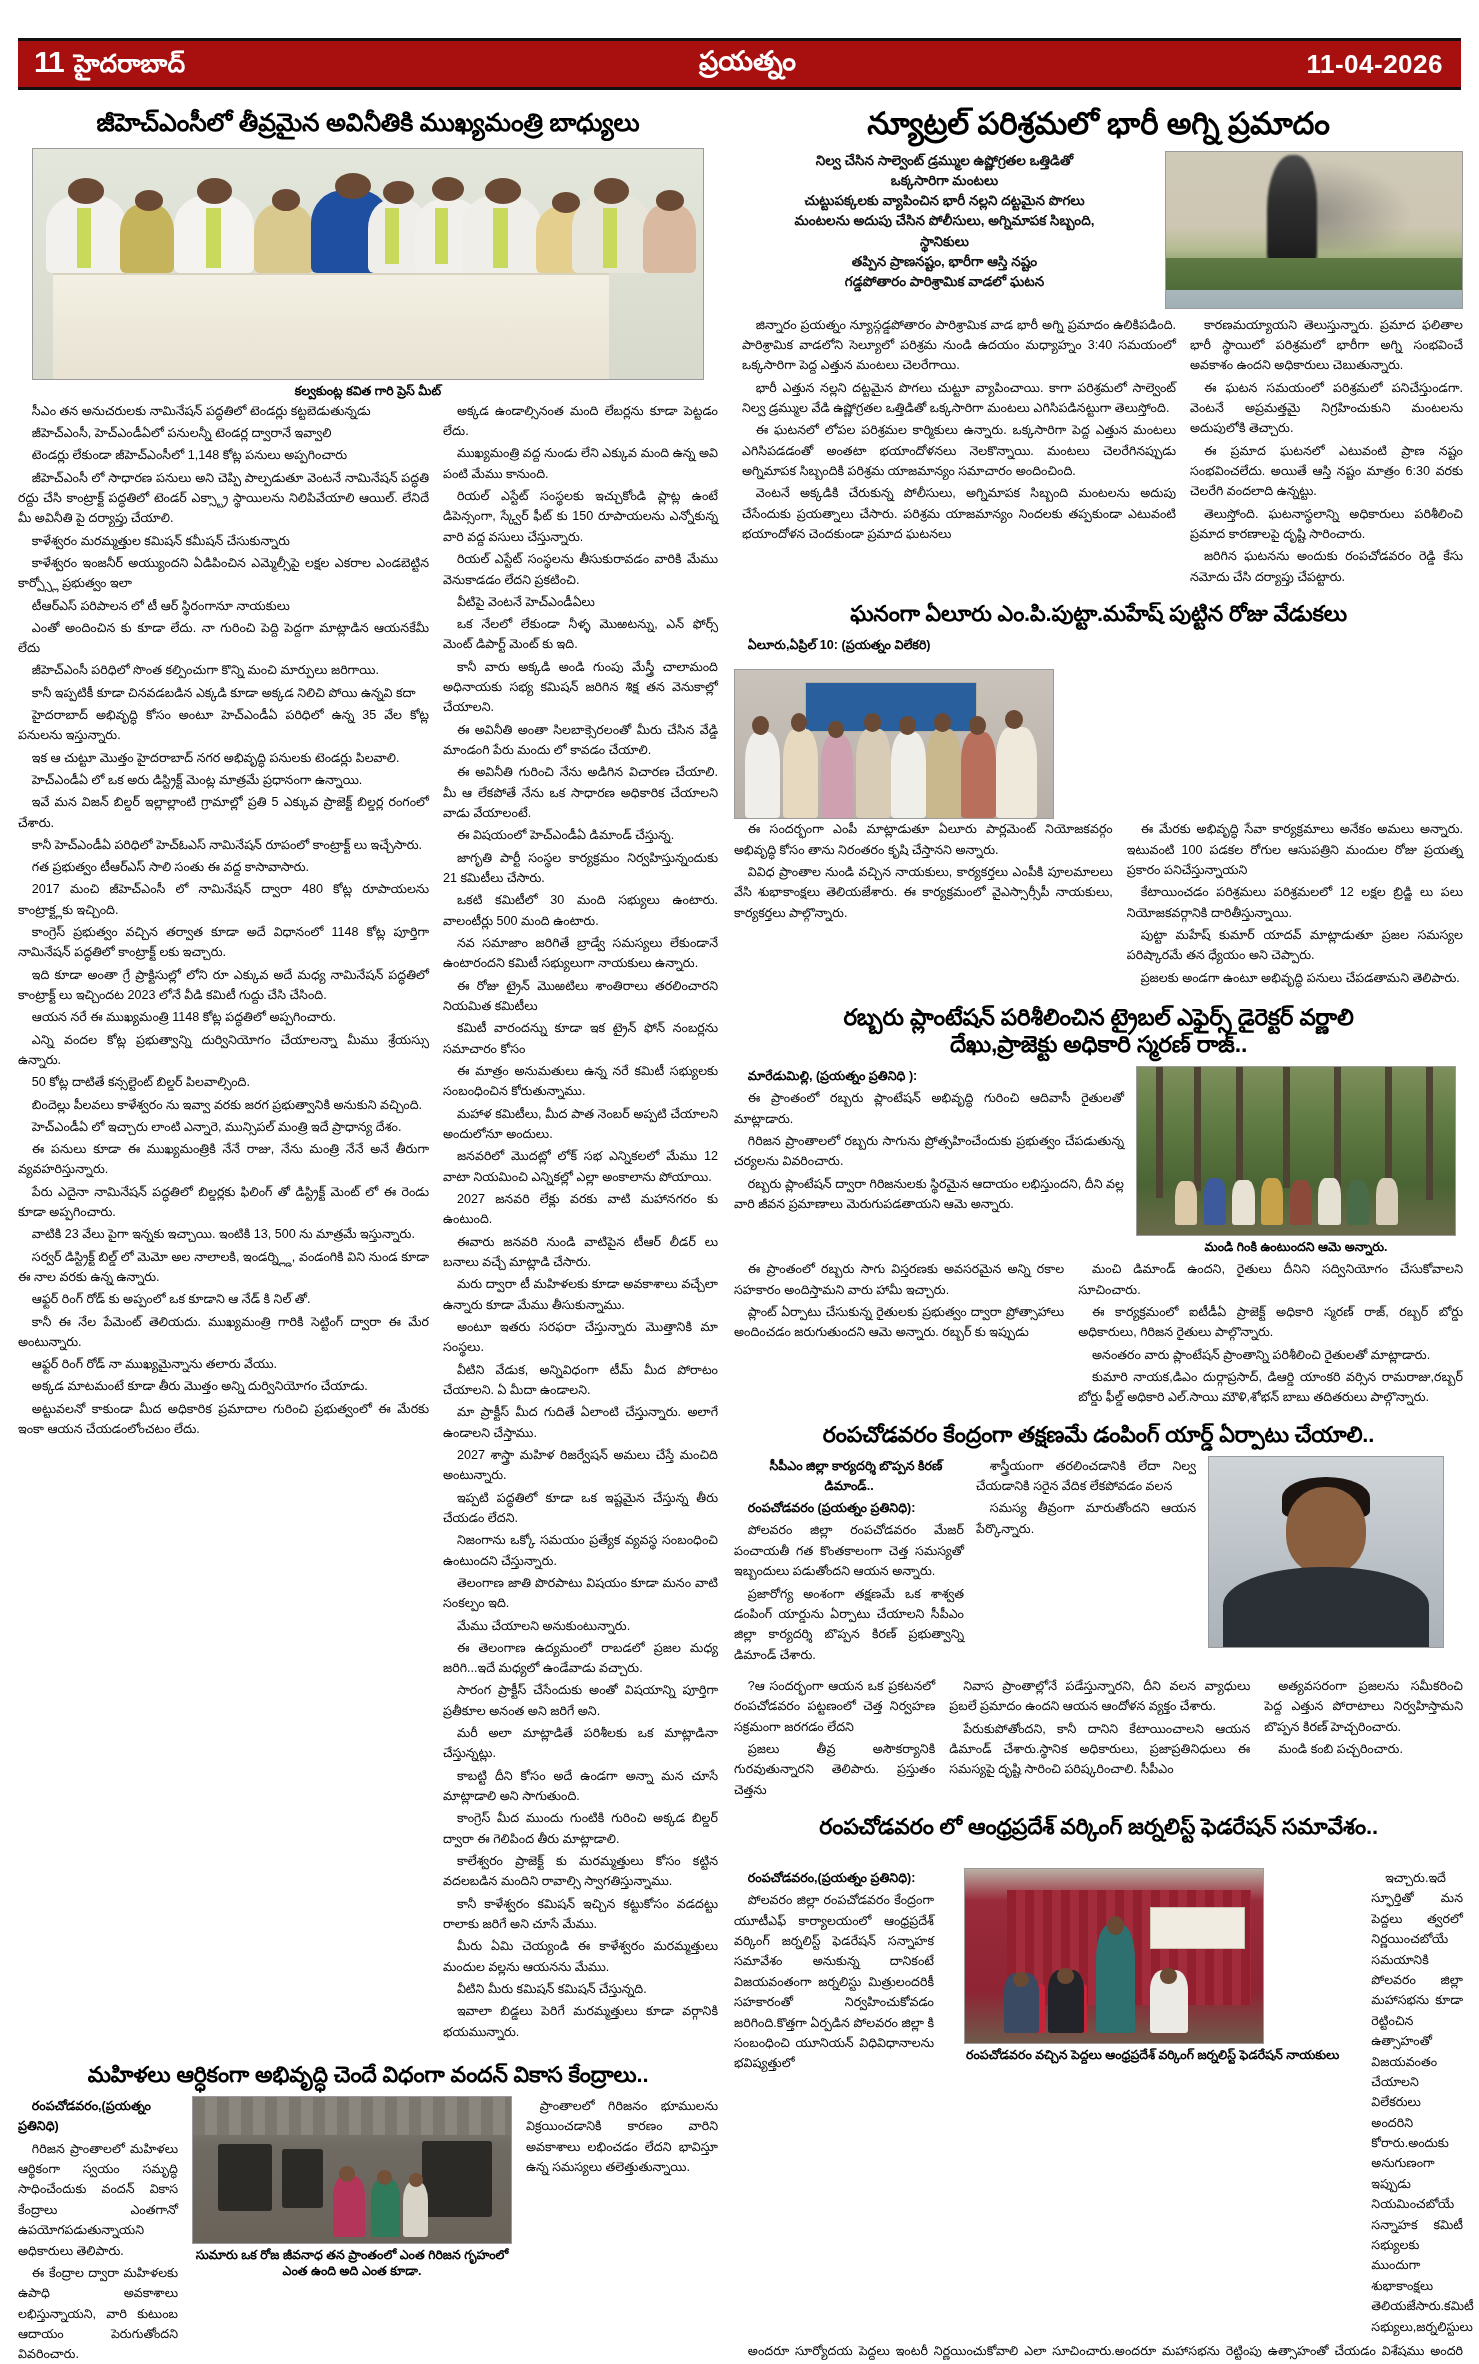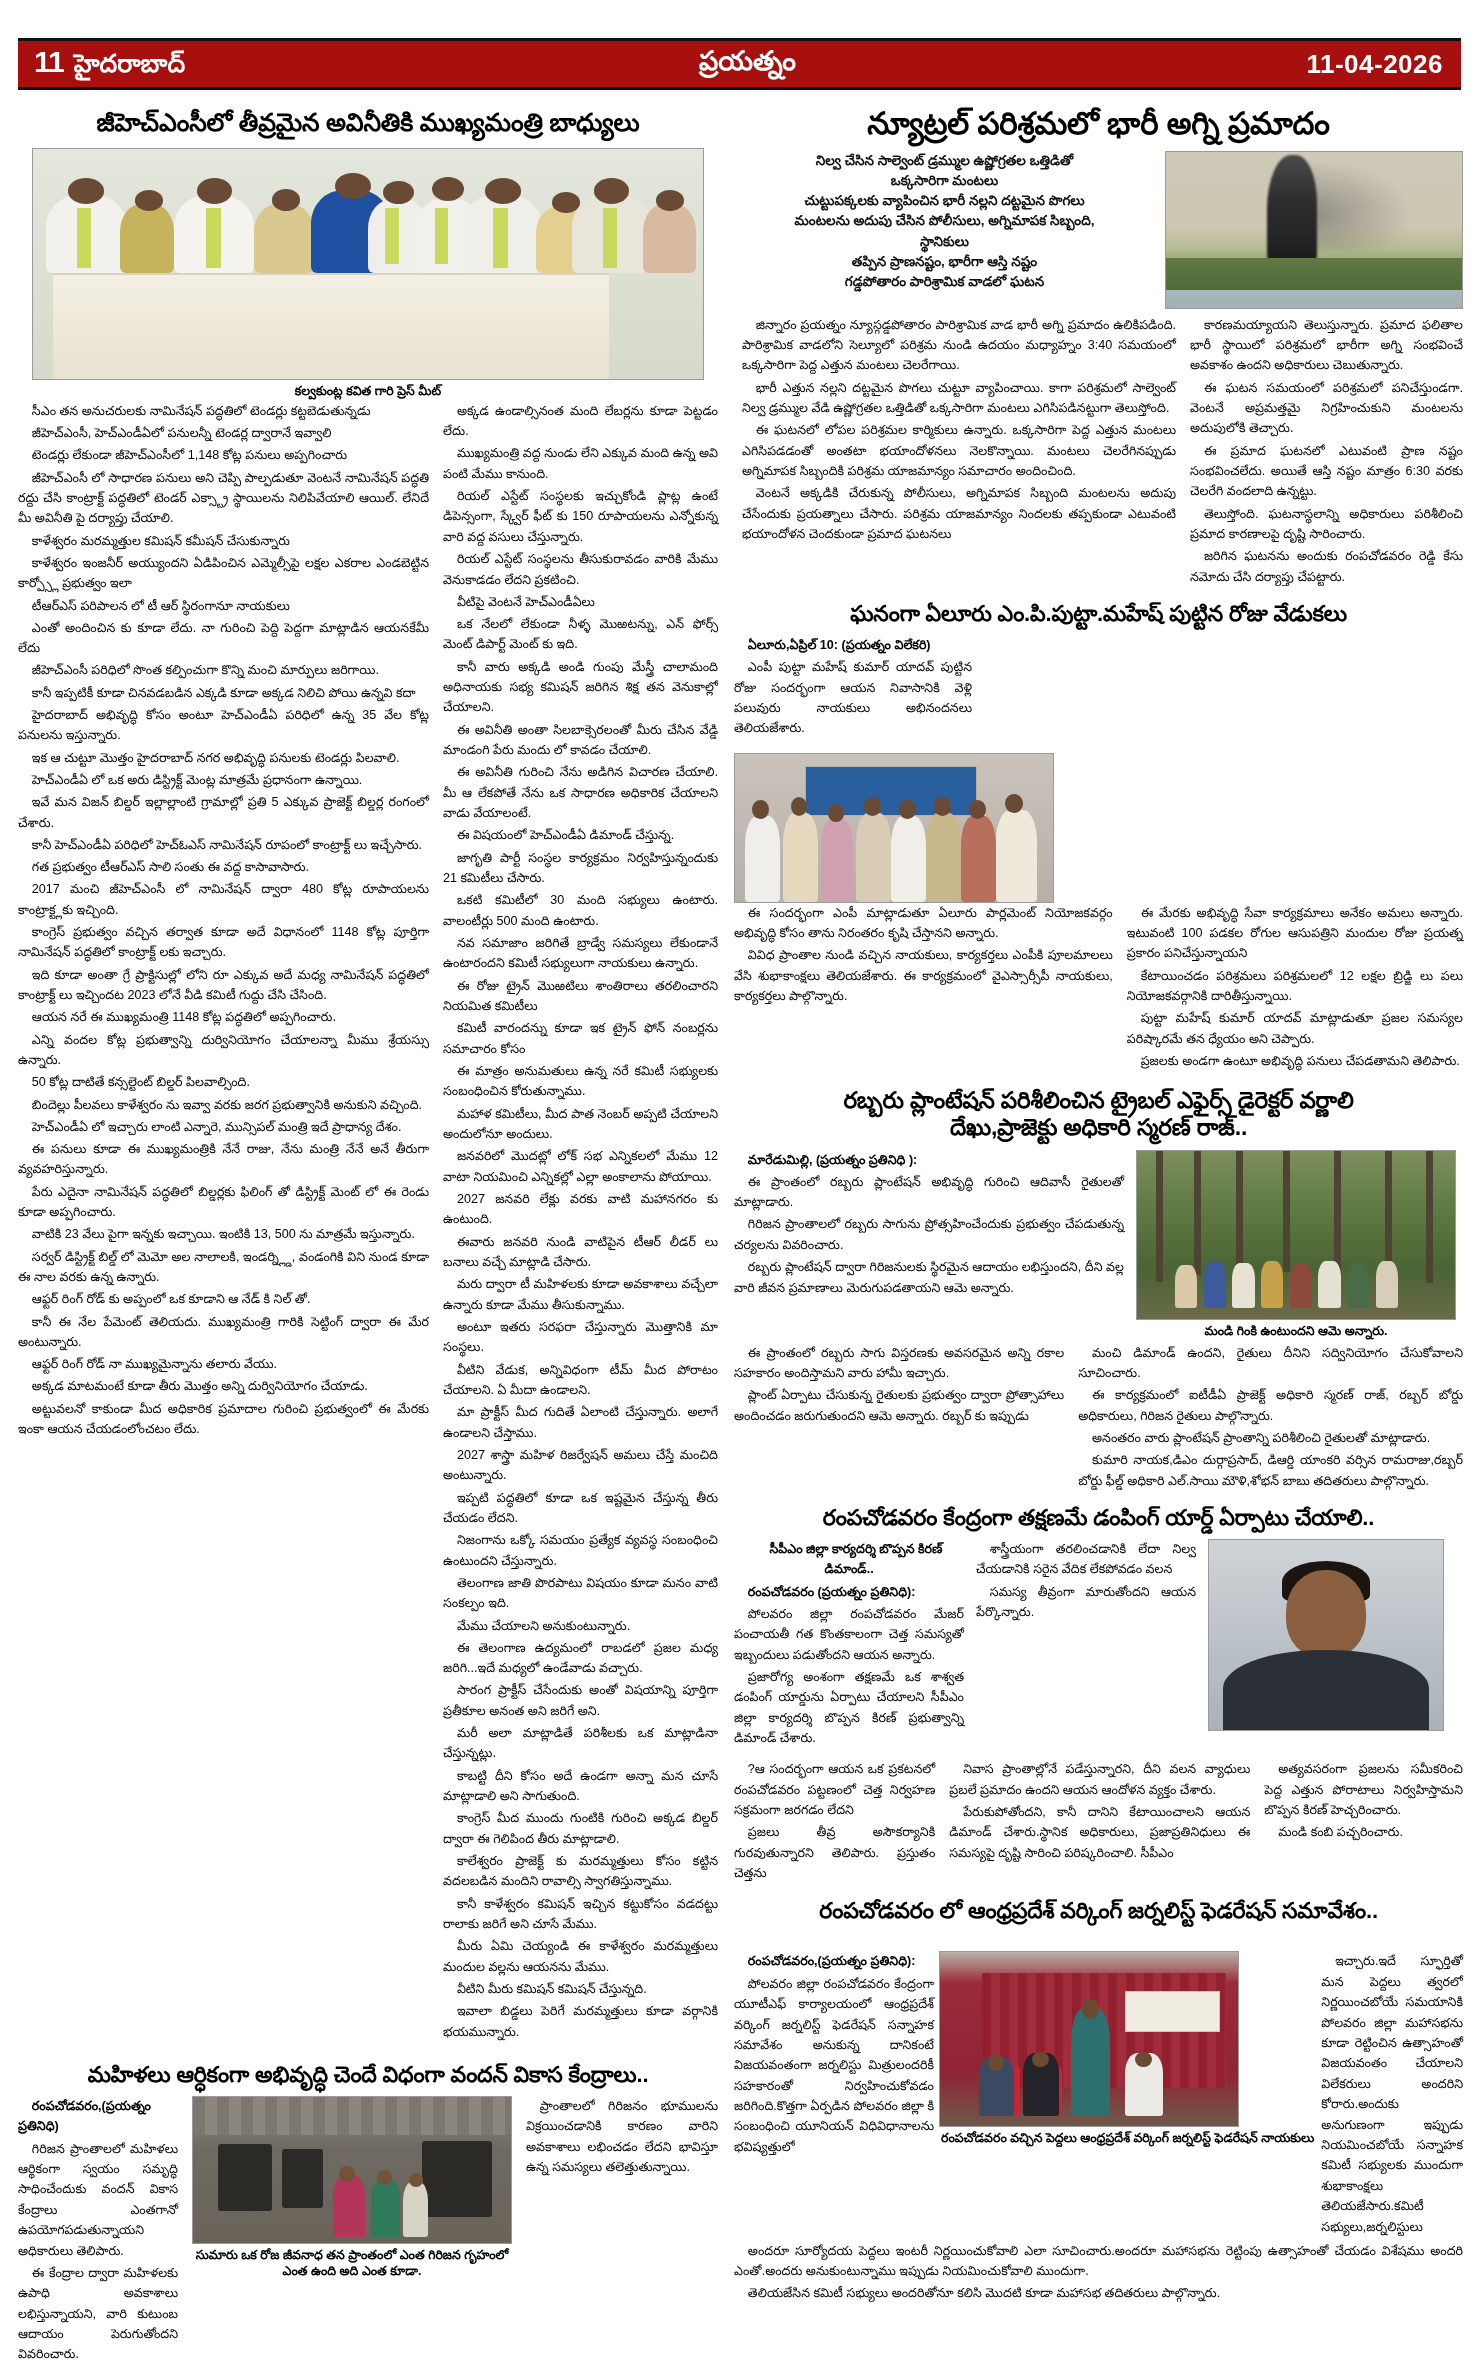--- a/index.html
+++ b/index.html
@@ -357,21 +357,20 @@
             <p>ఈ ప్రమాద ఘటనలో ఎటువంటి ప్రాణ నష్టం సంభవించలేదు. అయితే ఆస్తి నష్టం మాత్రం 6:30 వరకు చెలరేగి వందలాది ఉన్నట్టు.</p>
             <p>తెలుస్తోంది. ఘటనాస్థలాన్ని అధికారులు పరిశీలించి ప్రమాద కారణాలపై దృష్టి సారించారు.</p>
             <p>జరిగిన ఘటనను అందుకు రంపచోడవరం రెడ్డి కేసు నమోదు చేసి దర్యాప్తు చేపట్టారు.</p>
           </div>
       </div>
 
       <div class="hl hl-sec">ఘనంగా ఏలూరు ఎం.పి.పుట్టా.మహేష్ పుట్టిన రోజు వేడుకలు</div>
       <div class="row" style="gap:12px;flex-direction:column;">
         <div style="width:238px;flex:none;" class="flow-col">
           <p class="noind"><b>ఏలూరు,ఏప్రిల్ 10: (ప్రయత్నం విలేకరి)</b></p>
-            <p>ఎంపీ పుట్టా మహేష్ కుమార్ యాదవ్ పుట్టిన రోజు సందర్భంగా ఆయన నివాసానికి వెళ్లి పలువురు నాయకులు అభినందనలు తెలియజేశారు.</p>
           </div>
         <div style="flex:none;">
           <div class="photo ph-stage" style="width:320px;height:150px;">
             <div class="bgwall"></div>
             <div class="banner" style="left:22%;top:8%;width:54%;height:34%;background:#2a5f9e;"></div>
             <div class="fig" style="left:3%;width:11%;height:58%;background:#f0eeea;"></div>
             <div class="hd" style="left:5.5%;bottom:56%;width:5.2%;height:13%;"></div>
             <div class="fig" style="left:15%;width:11%;height:60%;background:#e7d8c0;"></div>
             <div class="hd" style="left:17.6%;bottom:58%;width:5.2%;height:13%;"></div>
             <div class="fig" style="left:27%;width:10%;height:56%;background:#cfa0b0;"></div>
@@ -476,21 +475,21 @@
             <p>నివాస ప్రాంతాల్లోనే పడేస్తున్నారని, దీని వలన వ్యాధులు ప్రబలే ప్రమాదం ఉందని ఆయన ఆందోళన వ్యక్తం చేశారు.</p>
             <p>పేరుకుపోతోందని, కానీ దానిని కేటాయించాలని ఆయన డిమాండ్ చేశారు.స్థానిక అధికారులు, ప్రజాప్రతినిధులు ఈ సమస్యపై దృష్టి సారించి పరిష్కరించాలి. సీపీఎం</p>
           </div>
         <div class="grow flow-col">
             <p>అత్యవసరంగా ప్రజలను సమీకరించి పెద్ద ఎత్తున పోరాటాలు నిర్వహిస్తామని బొప్పన కిరణ్ హెచ్చరించారు.</p>
             <p>మండి కంబి పచ్చరించారు.</p>
           </div>
       </div>
 
       <div class="hl hl-sec">రంపచోడవరం లో ఆంధ్రప్రదేశ్ వర్కింగ్ జర్నలిస్ట్ ఫెడరేషన్ సమావేశం..</div>
-      <div class="row" style="gap:5px;margin-top:28px;">
+      <div class="row" style="gap:30px;margin-top:28px;">
         <div style="width:200px;flex:none;" class="flow-col">
           <p class="noind"><b>రంపచోడవరం,(ప్రయత్నం ప్రతినిధి):</b></p>
         <p>పోలవరం జిల్లా రంపచోడవరం కేంద్రంగా యూటీఎఫ్ కార్యాలయంలో ఆంధ్రప్రదేశ్ వర్కింగ్ జర్నలిస్ట్ ఫెడరేషన్ సన్నాహక సమావేశం అనుకున్న దానికంటే విజయవంతంగా జర్నలిస్టు మిత్రులందరికీ సహకారంతో నిర్వహించుకోవడం జరిగింది.కొత్తగా ఏర్పడిన పోలవరం జిల్లా కి సంబంధించి యూనియన్ విధివిధానాలను భవిష్యత్తులో</p>
           </div>
         <div style="flex:none;">
           <div class="photo ph-meet" style="width:300px;height:176px;">
             <div class="curtain"></div>
             <div class="bnr"></div>
             <div class="chair" style="left:16%;width:11%;height:28%;"></div>
             <div class="chair" style="left:30%;width:11%;height:28%;"></div>

